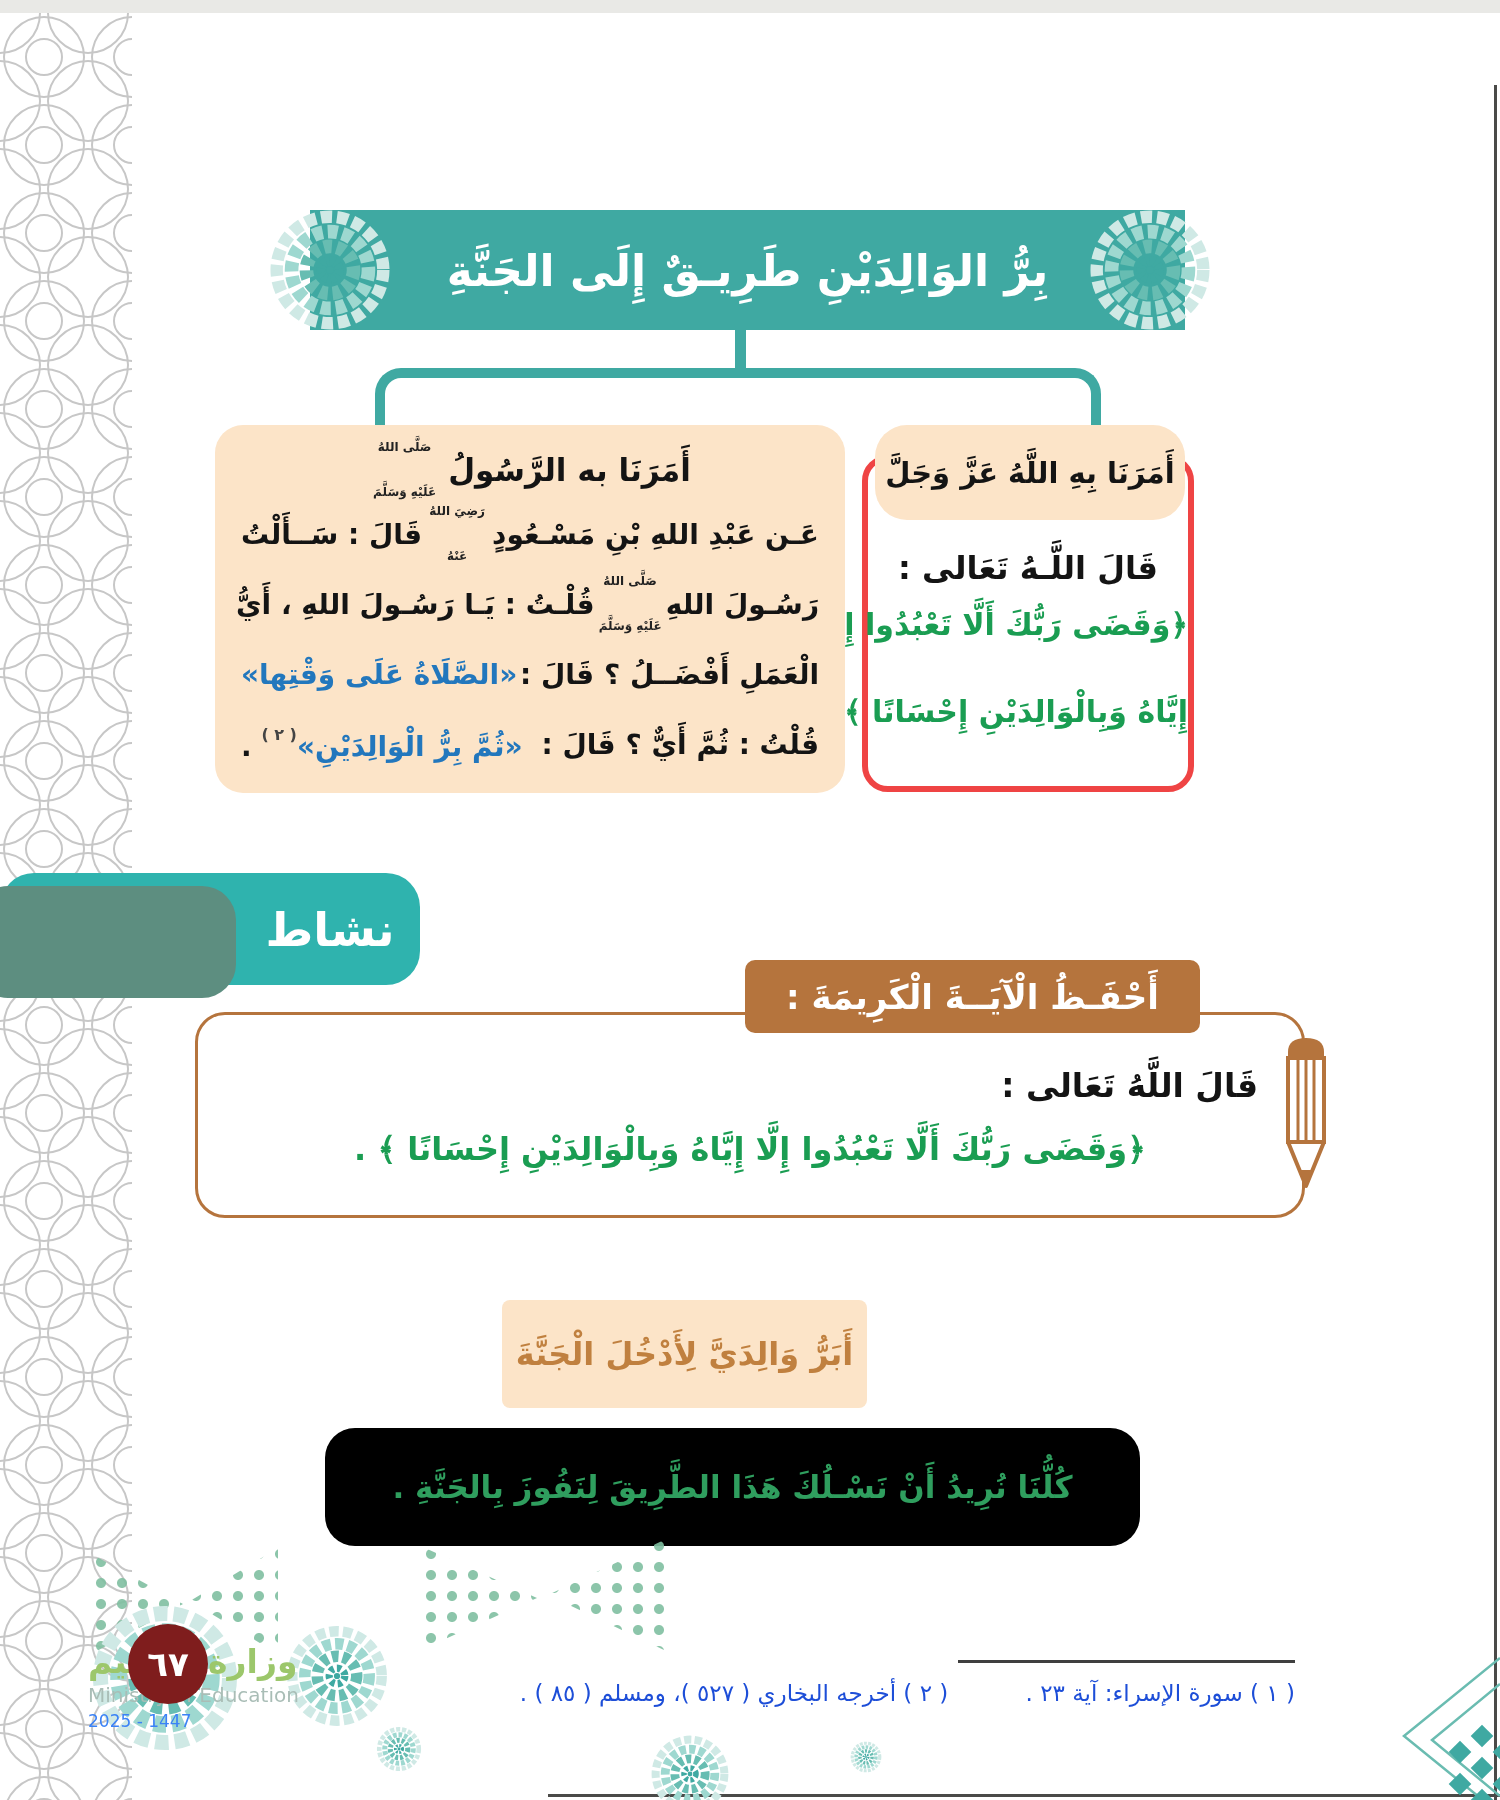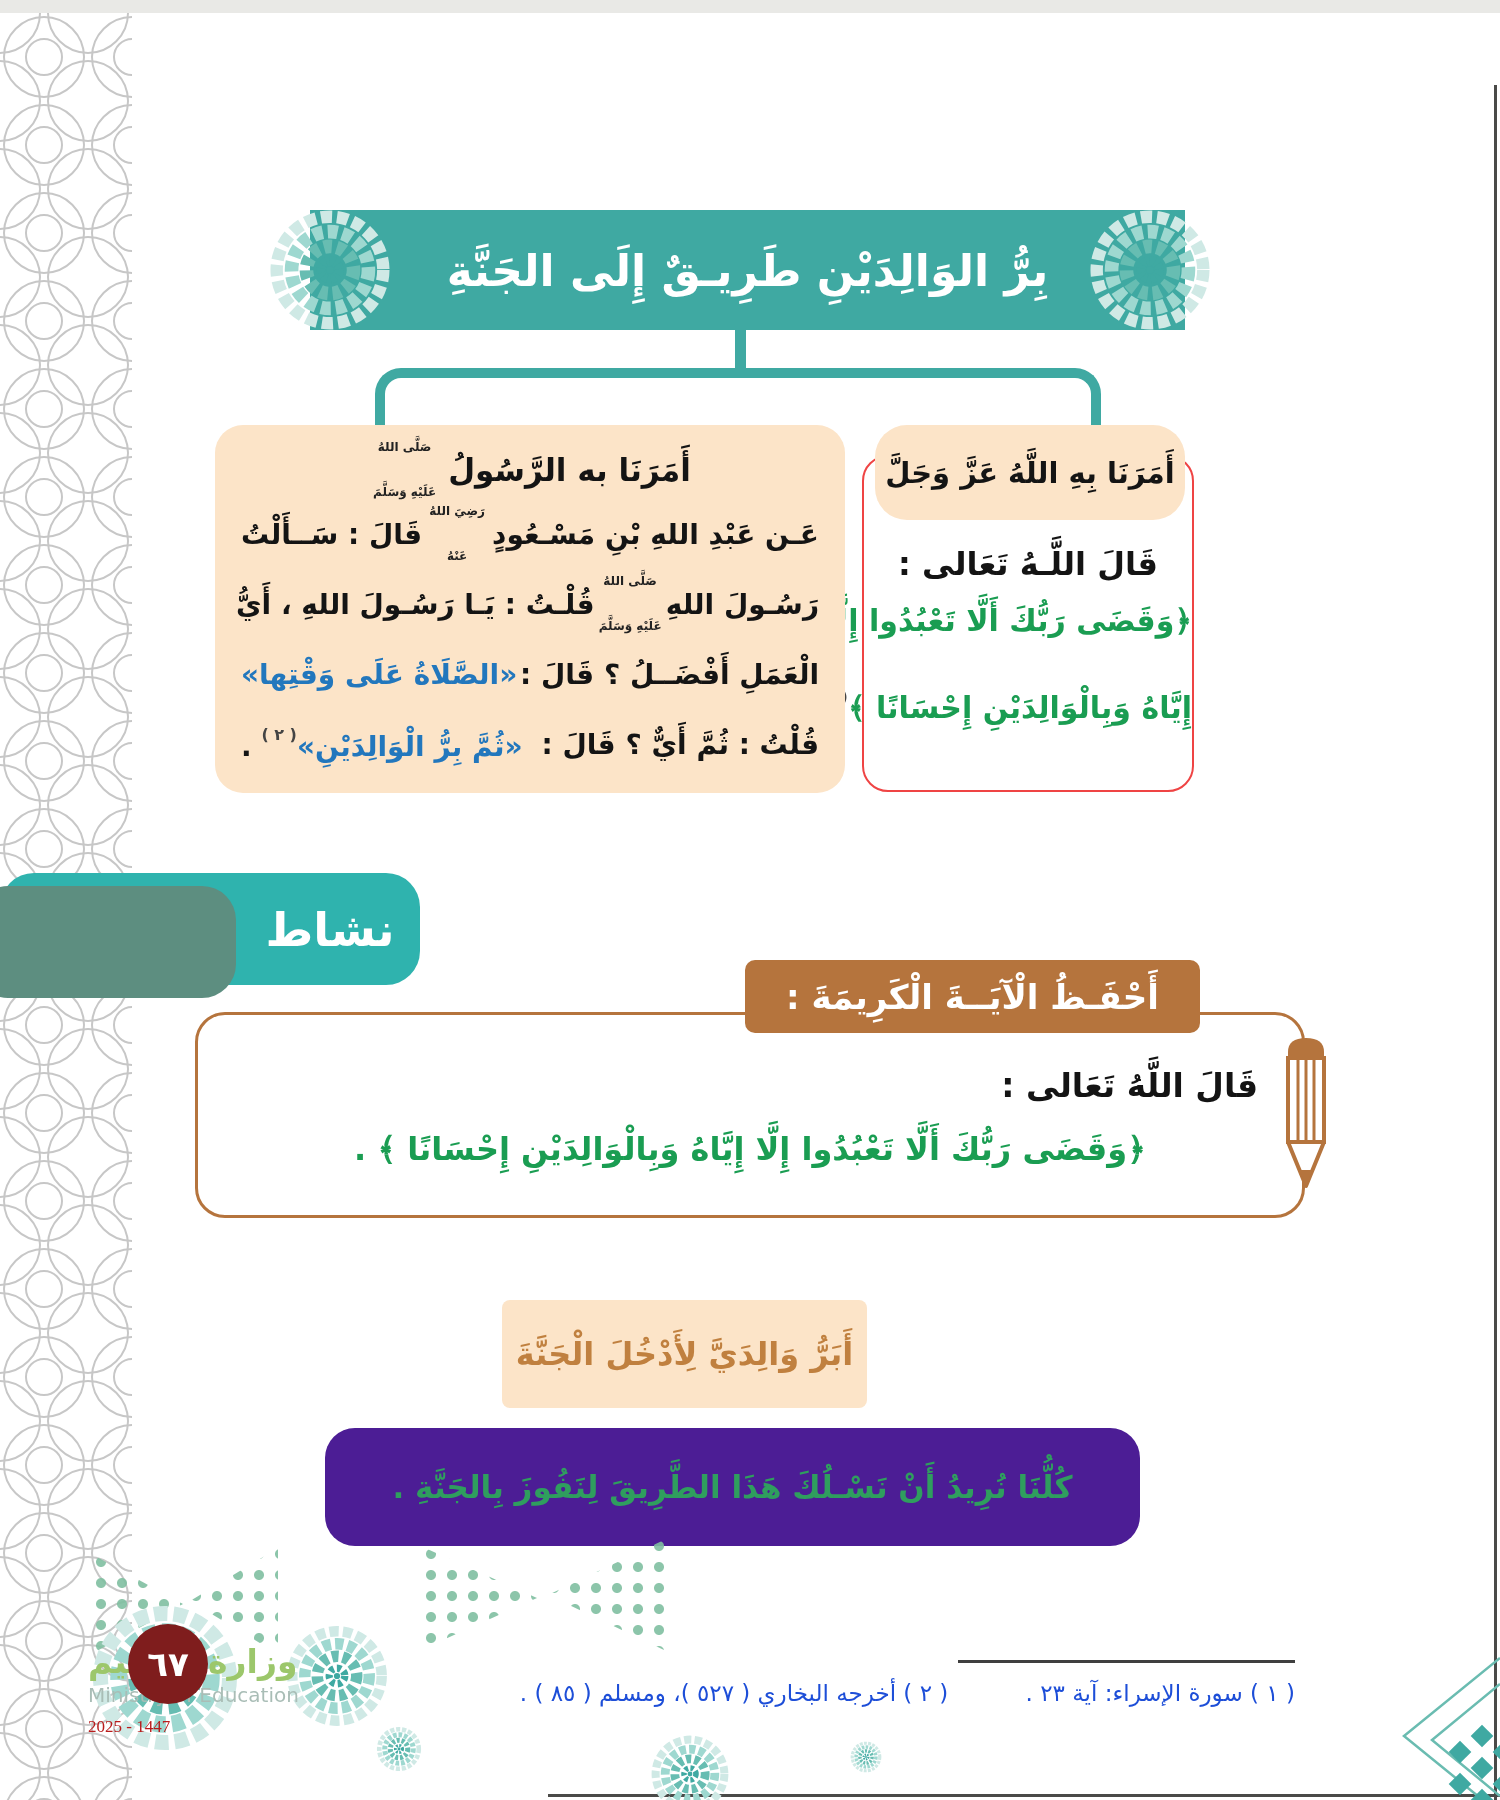--- a/index.html
+++ b/index.html
@@ -35,21 +35,21 @@
   .blue{color:#2277bd;}
   .hon{display:inline-flex;flex-direction:column;align-items:center;font-size:12px;line-height:1.1;
        font-weight:bold;color:#222;margin:12px 4px;gap:32px;}
   .ref{font-size:16px;vertical-align:16px;color:#444;font-weight:bold;}
 
   
   .god-chip{position:absolute;left:875px;top:425px;width:310px;height:95px;background:#fce4c8;
             border-radius:32px;display:flex;align-items:center;justify-content:center;
             font-size:29px;font-weight:bold;color:#141414;direction:rtl;white-space:nowrap;z-index:3;}
   .god-box{position:absolute;left:862px;top:455px;width:332px;height:337px;background:#fff;
-           border:2px solid #ef4444;border-radius:26px;box-sizing:border-box;z-index:1;}
+           border:6px solid #ef4444;border-radius:26px;box-sizing:border-box;z-index:1;}
   .god-intro{margin-top:88px;text-align:center;direction:rtl;font-size:32px;font-weight:bold;color:#141414;}
   .god-verse{text-align:center;direction:rtl;color:#1a9d52;font-size:30px;font-weight:bold;
              line-height:76px;white-space:nowrap;}
 
   
   .tab-teal{position:absolute;left:0px;top:873px;width:420px;height:112px;background:#2fb3ae;border-radius:34px;z-index:4;}
   .tab-sage{position:absolute;left:-26px;top:886px;width:262px;height:112px;background:#5d8e80;border-radius:34px;z-index:5;}
   .tab-label{position:absolute;left:250px;top:884px;width:160px;height:92px;color:#fff;z-index:6;
              font-size:46px;font-weight:bold;display:flex;align-items:center;justify-content:center;}
 
@@ -61,34 +61,34 @@
             direction:rtl;white-space:nowrap;z-index:3;}
   .act-intro{position:absolute;right:242px;top:1066px;direction:rtl;font-size:33px;font-weight:bold;color:#141414;z-index:2;}
   .act-verse{position:absolute;left:230px;top:1130px;width:1040px;text-align:center;direction:rtl;
              color:#1a9d52;font-size:32px;font-weight:bold;white-space:nowrap;z-index:2;}
   .pencil{position:absolute;left:1280px;top:1036px;z-index:4;}
 
   
   .msg1{position:absolute;left:502px;top:1300px;width:365px;height:108px;background:#fce4c8;border-radius:8px;
         display:flex;align-items:center;justify-content:center;color:#c0803f;font-size:32px;font-weight:bold;
         direction:rtl;white-space:nowrap;}
-  .msg2{position:absolute;left:325px;top:1428px;width:815px;height:118px;background:#4c1d95;border-radius:30px;
+  .msg2{position:absolute;left:325px;top:1428px;width:815px;height:118px;background:#000000;border-radius:30px;
         display:flex;align-items:center;justify-content:center;color:#2f9e5e;font-size:31px;font-weight:bold;
         direction:rtl;white-space:nowrap;}
 
   
   .foot-line{position:absolute;left:958px;top:1660px;width:337px;height:3px;background:#3f3f3f;}
   .footnotes{position:absolute;right:205px;top:1680px;direction:rtl;font-size:23px;color:#1d4ed8;white-space:nowrap;}
   .footnotes .f2{margin-right:70px;}
 
   
   .ministry{position:absolute;left:88px;top:1642px;width:300px;z-index:2;}
   .m-ar{color:#9cc76b;font-size:33px;font-weight:bold;direction:rtl;text-align:left;}
   .m-en{color:#a9bdb6;font-size:20px;margin-top:2px;}
-  .m-yr{color:#b91c1c;font-size:17px;margin-top:10px;font-family:Liberation Serif, serif;}
+  .m-yr{color:#3b82f6;font-size:17px;margin-top:4px;}
   .pagenum{position:absolute;left:128px;top:1624px;width:80px;height:80px;border-radius:50%;background:#7f1d1d;
            color:#fff;display:flex;align-items:center;justify-content:center;font-size:34px;font-weight:bold;z-index:5;}
 
   
   .dots{position:absolute;background-image:radial-gradient(circle at 6px 6px,#7fbfa0 4.5px,transparent 5.5px);
         background-size:21px 21px;opacity:.9;}
   .d1a{left:95px;top:1556px;width:88px;height:96px;clip-path:polygon(100% 50%,0 0,0 100%);}
   .d1b{left:190px;top:1548px;width:88px;height:106px;clip-path:polygon(0 50%,100% 0,100% 100%);}
   .d2a{left:425px;top:1548px;width:112px;height:100px;clip-path:polygon(100% 50%,0 0,0 100%);}
   .d2b{left:548px;top:1540px;width:116px;height:110px;clip-path:polygon(0 50%,100% 0,100% 100%);}

